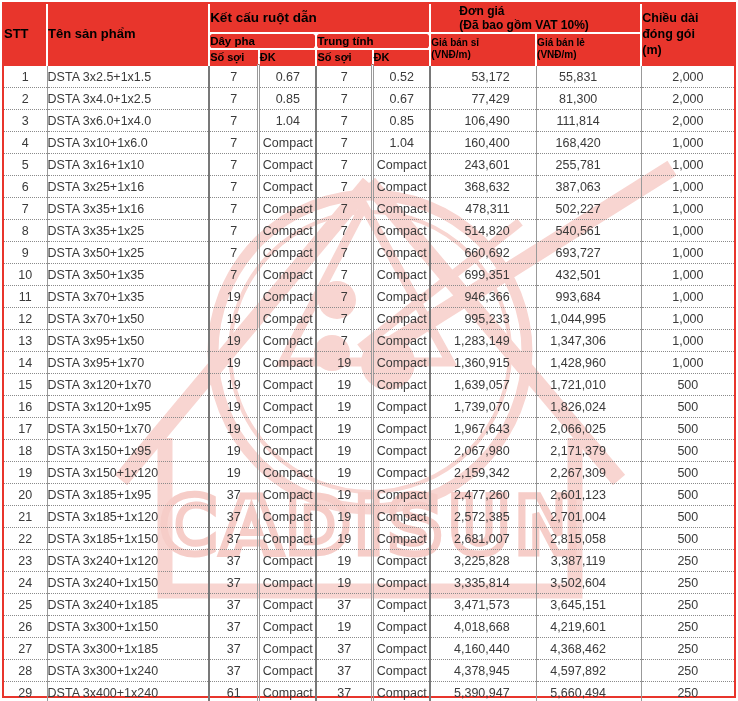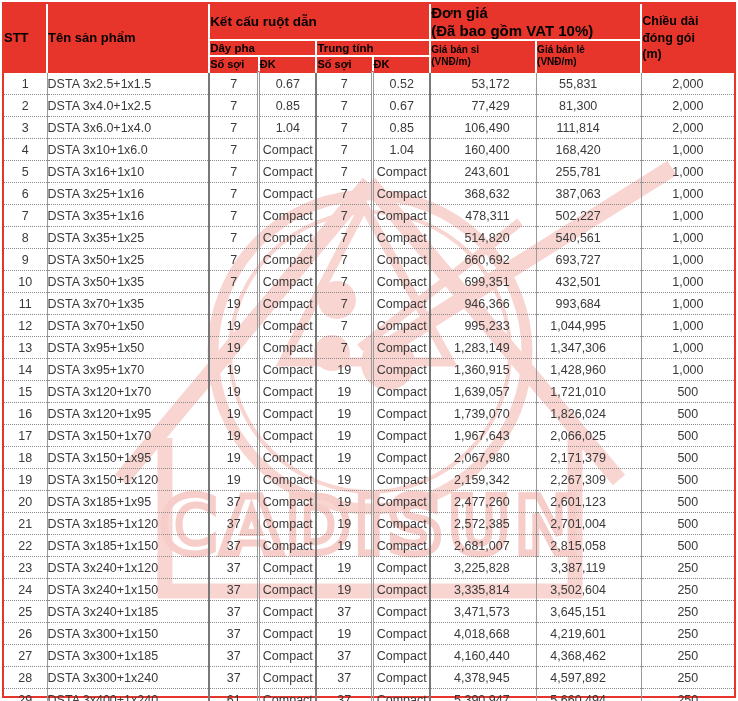--- a/index.html
+++ b/index.html
@@ -18,23 +18,23 @@
   thead th{
     background:#e8352c;color:#000000;font-weight:bold;padding:0;
     border-right:2px solid #fff;border-bottom:2px solid #fff;
     vertical-align:middle;text-align:left;line-height:1.18;
   }
   thead tr.h1{height:29px;}
   thead tr.h2{height:16px;}
   thead tr.h3{height:16px;}
   th.th-stt,th.th-name{font-size:13px;border-bottom:none;}
   th.th-structure{font-size:13.5px;}
-  th.th-price{font-size:15px;}
+  th.th-price{font-size:12px;padding-left:28px;}
   th.th-length{font-size:12.5px;border-right:none;border-bottom:none;line-height:1.3;}
-  th.th-sub{font-size:11.5px;}
+  th.th-sub{font-size:11.5px;border-radius:6px;}
   th.th-sub2{font-size:10px;border-bottom:none;line-height:1.25;}
   thead tr.h3 th{border-bottom:none;font-size:11px;}
 
   
   tbody td{
     padding:0;font-size:12.5px;color:#3a3a3a;text-align:center;vertical-align:middle;
     border-bottom:1px dotted #8a8a8a;background:transparent;height:21px;
   }
   tbody tr:first-child td{border-top:2px solid #e8352c;}
   tbody tr:last-child td{border-bottom:none;}

